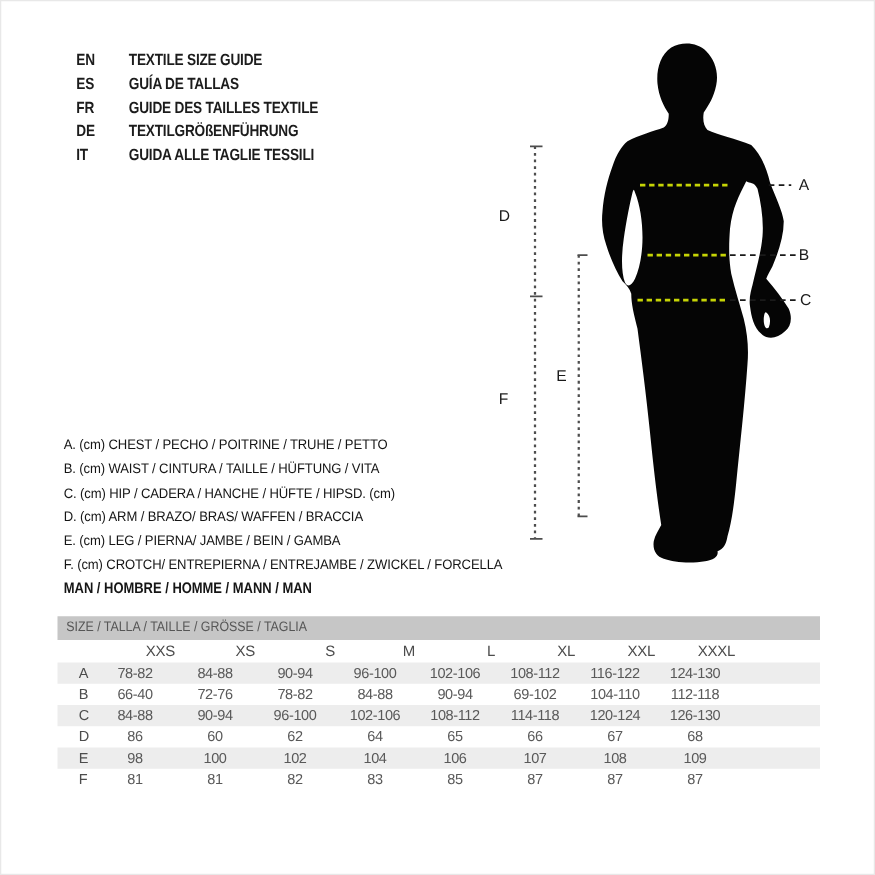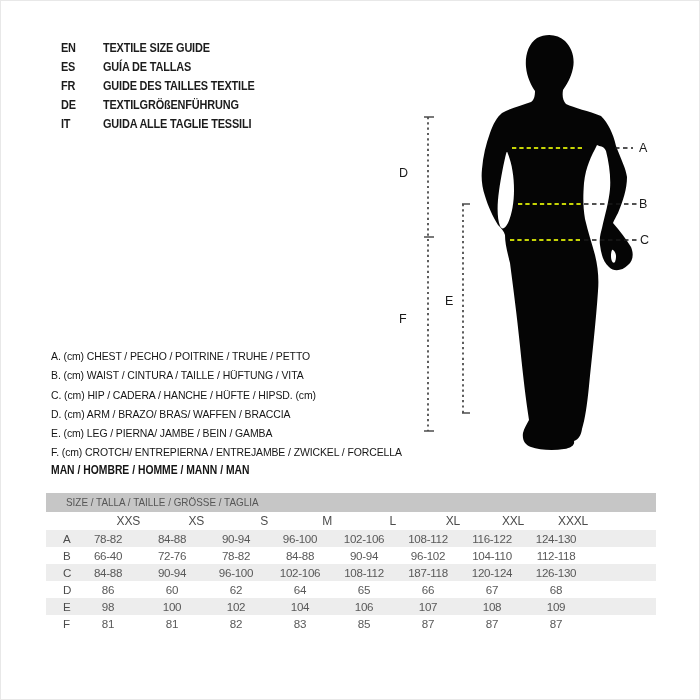--- a/index.html
+++ b/index.html
@@ -18,21 +18,21 @@
     letter-spacing:-0.1px;color:#151515;}
   .legend div{transform:scaleX(0.95);transform-origin:0 0;white-space:nowrap;}
   .gender{position:absolute;left:50px;top:462px;font-size:12.2px;font-weight:700;
     color:#151515;transform:scaleX(0.85);transform-origin:0 0;white-space:nowrap;}
   
   .fig-svg{position:absolute;left:0;top:0;width:700px;height:700px;}
   .mlabel{position:absolute;font-size:12.5px;color:#1a1a1a;line-height:14px;}
   
   .sizetable{position:absolute;left:45px;top:492px;width:610px;}
   .band{height:19px;line-height:19px;background:#c6c6c6;color:#565656;font-size:11px;
-    padding-left:20px;}
+    padding-left:7px;}
   .band span{display:inline-block;transform:scaleX(0.9);transform-origin:0 0;white-space:nowrap;}
   table{border-collapse:collapse;width:100%;table-layout:fixed;}
   td,th{padding:0;font-weight:400;}
   tr.size-head td{height:18px;font-size:12px;color:#4c4c4c;text-align:right;letter-spacing:-0.2px;}
   tbody td{height:17px;font-size:11.6px;color:#595959;text-align:center;letter-spacing:-0.3px;}
   tbody th{height:17px;text-align:left;padding-left:17px;font-size:11.6px;color:#4c4c4c;}
   tr.stripe{background:#ededed;}
 </style>
 </head>
 <body>
@@ -196,33 +196,33 @@
           <td>124-130</td>
           <td></td>
         </tr>
         <tr>
           <th>B</th>
           <td>66-40</td>
           <td>72-76</td>
           <td>78-82</td>
           <td>84-88</td>
           <td>90-94</td>
-          <td>96-102</td>
+          <td>69-102</td>
           <td>104-110</td>
           <td>112-118</td>
           <td></td>
         </tr>
         <tr class="stripe">
           <th>C</th>
           <td>84-88</td>
           <td>90-94</td>
           <td>96-100</td>
           <td>102-106</td>
           <td>108-112</td>
-          <td>187-118</td>
+          <td>114-118</td>
           <td>120-124</td>
           <td>126-130</td>
           <td></td>
         </tr>
         <tr>
           <th>D</th>
           <td>86</td>
           <td>60</td>
           <td>62</td>
           <td>64</td>

